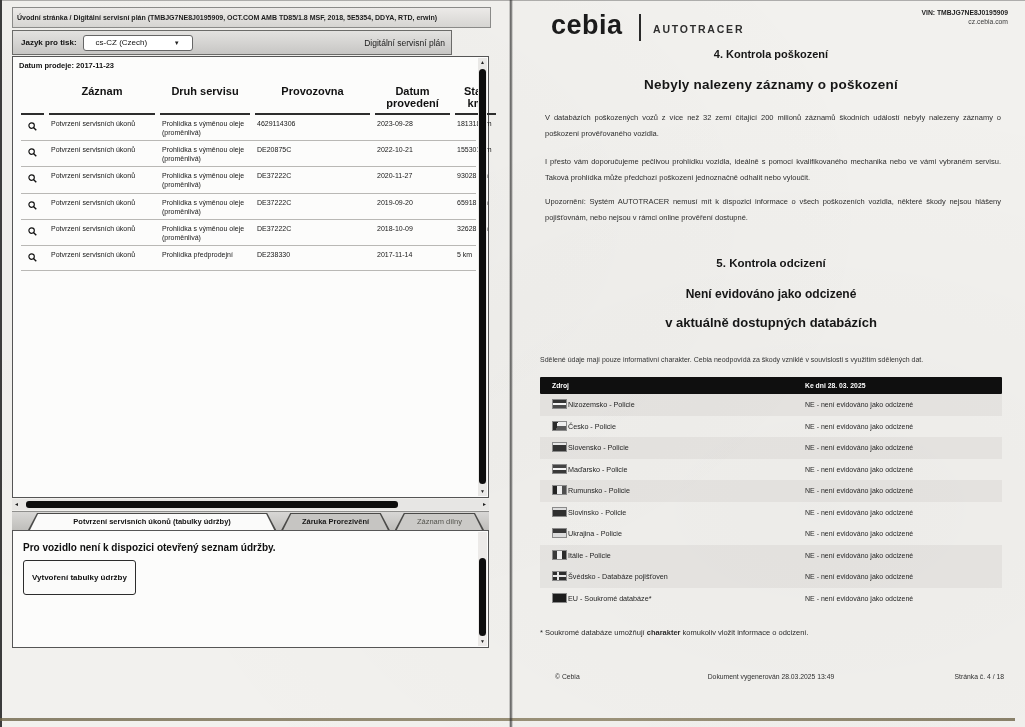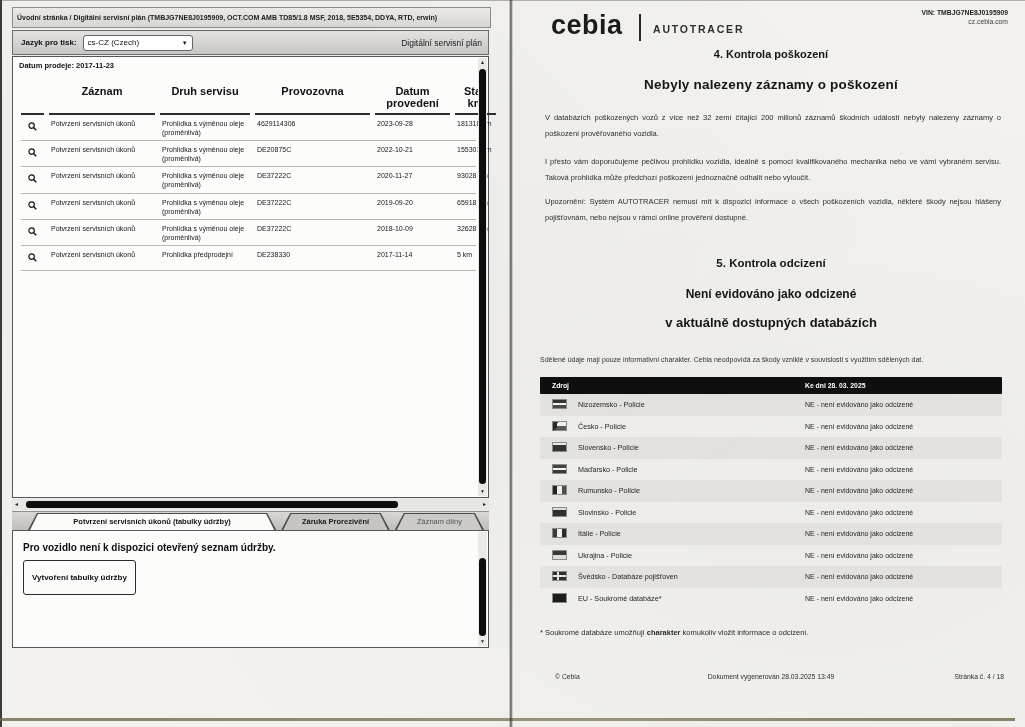--- a/index.html
+++ b/index.html
@@ -15,26 +15,26 @@
     background:linear-gradient(to right,#6f6549,#857a5c 60%,#6f6549);opacity:.8;}
   .fold{position:absolute;left:509px;top:0;width:4px;height:100%;
     background:linear-gradient(to right,rgba(0,0,0,0) 0,rgba(45,45,45,.8) 45%,rgba(0,0,0,0) 100%);}
 
   
   .lp{position:absolute;left:0;top:0;width:505px;height:727px;}
   .lp-titlebar{position:absolute;left:12px;top:7px;width:477px;height:19px;
     background:linear-gradient(#eceae8,#d6d5d2);border:1px solid #8a8a88;
     display:flex;align-items:center;}
   .lp-titlebar span{font-size:7px;font-weight:bold;color:#1d1d1d;padding-left:4px;white-space:nowrap;}
-  .lp-toolbar{position:absolute;left:12px;top:30px;width:477px;height:25px;
+  .lp-toolbar{position:absolute;left:12px;top:30px;width:440px;height:25px;
     background:linear-gradient(#e3e2e0,#c7c6c4);border:1px solid #6b6b69;
     display:flex;align-items:center;box-sizing:border-box;}
   .lp-toolbar .lbl{font-size:8px;font-weight:bold;margin-left:8px;color:#111;}
   .lang-select{margin-left:6px;width:110px;height:16px;background:#fff;border:1px solid #666;
-    border-radius:3px;display:flex;align-items:center;font-size:8px;color:#111;padding:0 4px;box-sizing:border-box;}
+    border-radius:3px;display:flex;align-items:center;font-size:8px;color:#111;padding:0 12px;box-sizing:border-box;}
   .lang-select .chev{margin-left:auto;font-size:6px;color:#222;}
   .lp-toolbar .right-title{margin-left:auto;font-size:8.5px;color:#1c1c1c;padding-right:6px;}
   .lp-main{position:absolute;left:12px;top:56px;width:477px;height:442px;background:#fcfcfb;
     border:1px solid #555;box-sizing:border-box;}
   .sale-date{position:absolute;left:6px;top:4px;font-size:7.5px;font-weight:bold;color:#111;}
   .svc-table{position:absolute;left:8px;top:24px;width:455px;}
   .svc-head{display:flex;}
   .svc-head .hc{font-size:11px;font-weight:bold;text-align:center;color:#111;
     border-bottom:2px solid #2d2d2d;padding:4px 2px 4px 2px;box-sizing:border-box;margin-right:5px;}
   .svc-row{display:flex;border-bottom:1px solid #b9b8b5;align-items:flex-start;min-height:24px;}
@@ -94,21 +94,21 @@
   .para{position:absolute;left:20px;width:456px;font-size:7.5px;color:#2d2d2d;text-align:justify;line-height:16px;}
   .p1{top:110px;}.p2{top:154px;}.p3{top:194px;}
   .disclaimer{position:absolute;left:15px;top:356px;width:462px;font-size:7px;color:#333;}
   .theft-table{position:absolute;left:15px;top:377px;width:462px;}
   .tt-head{position:relative;height:17px;background:#0f0f0f;color:#fff;border-radius:1px;}
   .tt-head .src{position:absolute;left:12px;top:0;line-height:17px;font-size:6.8px;font-weight:bold;}
   .tt-head .dat{position:absolute;left:265px;top:0;line-height:17px;font-size:6.8px;font-weight:bold;}
   .tt-row{position:relative;height:21.5px;}
   .tt-row.alt{background:rgba(60,55,45,.06);}
   .tt-row .flag{position:absolute;left:12px;top:5px;width:15px;height:10px;border:.5px solid #8a8a8a;box-sizing:border-box;}
-  .tt-row .t-src{position:absolute;left:38px;top:0;line-height:21.5px;font-size:7.2px;color:#1e1e1e;text-align:center;}
+  .tt-row .t-src{position:absolute;left:28px;top:0;line-height:21.5px;font-size:7.2px;color:#1e1e1e;text-align:center;}
   .tt-row .t-status{position:absolute;left:265px;top:0;line-height:21.5px;font-size:7px;color:#262626;}
   .flag-nl{background:linear-gradient(to bottom,#333 33%,#f4f4f4 33% 66%,#4a4a4a 66%);}
   .flag-cz{background:linear-gradient(100deg,#2a2a2a 32%,rgba(0,0,0,0) 32%),linear-gradient(to bottom,#efefef 50%,#5a5a5a 50%);}
   .flag-sk{background:linear-gradient(to bottom,#e8e8e8 26%,#333 26%);}
   .flag-hu{background:linear-gradient(to bottom,#444 33%,#f4f4f4 33% 66%,#3a3a3a 66%);}
   .flag-ro{background:linear-gradient(to right,#222 33%,#ededed 33% 66%,#4d4d4d 66%);}
   .flag-si{background:linear-gradient(to bottom,#ddd 30%,#2f2f2f 30%);}
   .flag-it{background:linear-gradient(to right,#3a3a3a 33%,#f0f0f0 33% 66%,#2b2b2b 66%);}
   .flag-ua{background:linear-gradient(to bottom,#383838 50%,#dcdcdc 50%);}
   .flag-se{background:linear-gradient(to right,rgba(0,0,0,0) 30%,#e8e8e8 30% 45%,rgba(0,0,0,0) 45%),linear-gradient(to bottom,rgba(0,0,0,0) 38%,#e8e8e8 38% 62%,rgba(0,0,0,0) 62%),#2d2d2d;}
@@ -311,28 +311,28 @@
           <div class="tt-row alt">
     <span class="flag flag-ro"></span>
     <span class="t-src">Rumunsko - Policie</span>
     <span class="t-status">NE - není evidováno jako odcizené</span>
   </div>
           <div class="tt-row">
     <span class="flag flag-si"></span>
     <span class="t-src">Slovinsko - Policie</span>
     <span class="t-status">NE - není evidováno jako odcizené</span>
   </div>
+          <div class="tt-row">
+    <span class="flag flag-ua"></span>
+    <span class="t-src">Ukrajina - Policie</span>
+    <span class="t-status">NE - není evidováno jako odcizené</span>
+  </div>
           <div class="tt-row alt">
     <span class="flag flag-it"></span>
     <span class="t-src">Itálie - Policie</span>
-    <span class="t-status">NE - není evidováno jako odcizené</span>
-  </div>
-          <div class="tt-row">
-    <span class="flag flag-ua"></span>
-    <span class="t-src">Ukrajina - Policie</span>
     <span class="t-status">NE - není evidováno jako odcizené</span>
   </div>
           <div class="tt-row alt">
     <span class="flag flag-se"></span>
     <span class="t-src">Švédsko - Databáze pojišťoven</span>
     <span class="t-status">NE - není evidováno jako odcizené</span>
   </div>
           <div class="tt-row">
     <span class="flag flag-eu"></span>
     <span class="t-src">EU - Soukromé databáze*</span>

